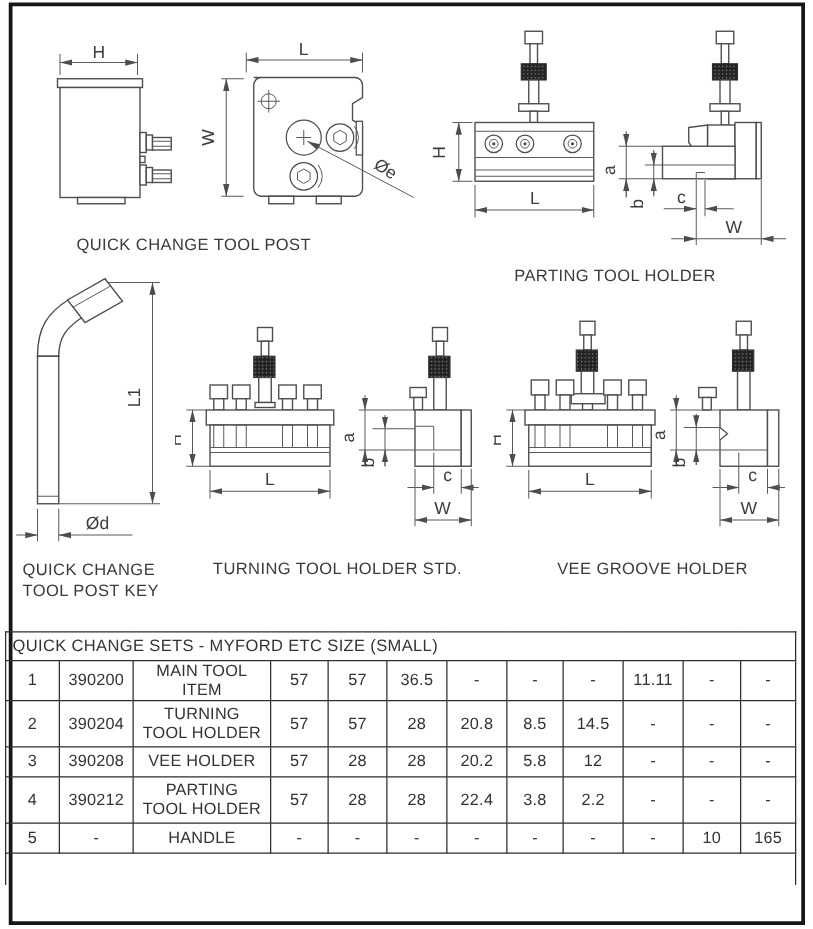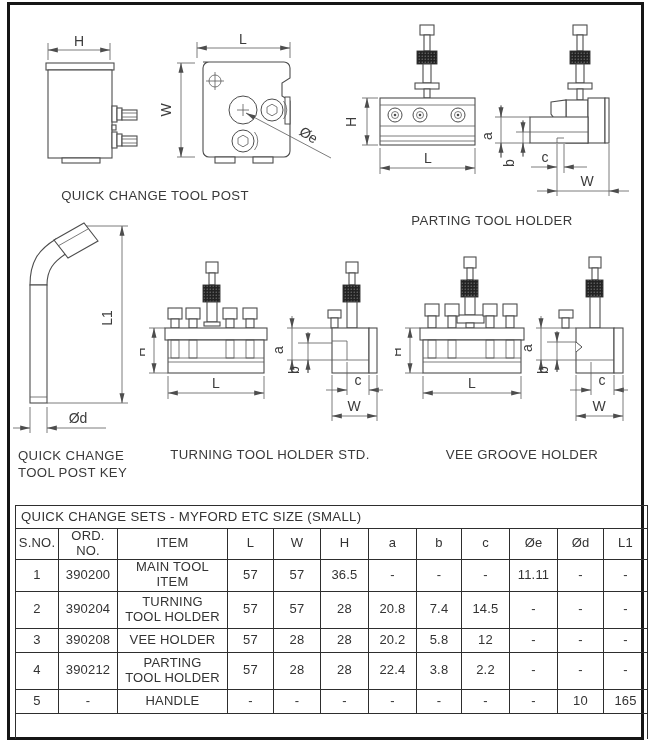--- a/index.html
+++ b/index.html
@@ -11,21 +11,21 @@
   svg { display:block; }
   .o  { fill:#fff; stroke:#4d4d4d; stroke-width:1.1; }
   .o2 { fill:#fff; stroke:#4d4d4d; stroke-width:1; }
   .t  { fill:none; stroke:#5a5a5a; stroke-width:0.8; }
   .k  { fill:url(#knl); stroke:#333; stroke-width:0.9; }
   .dot{ fill:#4d4d4d; stroke:none; }
   svg text { font-family:"Liberation Sans",sans-serif; fill:#3c3c3c; }
   .lbl  { font-size:13px; }
   .lbl2 { font-size:14px; }
   .cap  { font-size:13.2px; letter-spacing:0.35px; fill:#3a3a3a; }
-  table.spec { position:absolute; left:15px; top:505px; width:632px;
+  table.spec { position:absolute; left:4px; top:505px; width:632px;
                border-collapse:collapse; table-layout:fixed; }
   .spec td, .spec th { border:1px solid #2e2e2e; font-size:13px; font-weight:normal;
                color:#333; text-align:center; vertical-align:middle; padding:0 2px;
                white-space:pre-line; line-height:1.15; letter-spacing:0.2px; overflow:hidden; }
   .spec .title-cell { text-align:left; padding-left:5px; font-size:13.2px;
                letter-spacing:0.3px; height:22px; }
   .spec thead tr:nth-child(2) th { height:29px; }
   .spec tbody tr:nth-child(1) td { height:31px; }
   .spec tbody tr:nth-child(2) td { height:36px; }
   .spec tbody tr:nth-child(3) td { height:23px; }
@@ -379,35 +379,20 @@
         <col style="width:45px">
         <col style="width:48px">
       <col style="width:48px">
         <col style="width:46px">
         <col style="width:44px">
     </colgroup>
     <thead>
         <tr>
           <td colspan="12" class="title-cell">QUICK CHANGE SETS - MYFORD ETC SIZE (SMALL)</td>
         </tr>
-        <tr>
-          <th>S.NO.</th>
-          <th>ORD.
-NO.</th>
-          <th>ITEM</th>
-          <th>L</th>
-          <th>W</th>
-          <th>H</th>
-          <th>a</th>
-          <th>b</th>
-          <th>c</th>
-          <th>Øe</th>
-          <th>Ød</th>
-          <th>L1</th>
-        </tr>
       </thead>
     <tbody>
         <tr>
           <td>1</td>
           <td>390200</td>
           <td>MAIN TOOL
 ITEM</td>
           <td>57</td>
           <td>57</td>
           <td>36.5</td>
@@ -420,21 +405,21 @@
         </tr>
         <tr>
           <td>2</td>
           <td>390204</td>
           <td>TURNING
 TOOL HOLDER</td>
           <td>57</td>
           <td>57</td>
           <td>28</td>
           <td>20.8</td>
-          <td>7.4</td>
+          <td>8.5</td>
           <td>14.5</td>
           <td>-</td>
           <td>-</td>
           <td>-</td>
         </tr>
         <tr>
           <td>3</td>
           <td>390208</td>
           <td>VEE HOLDER</td>
           <td>57</td>

